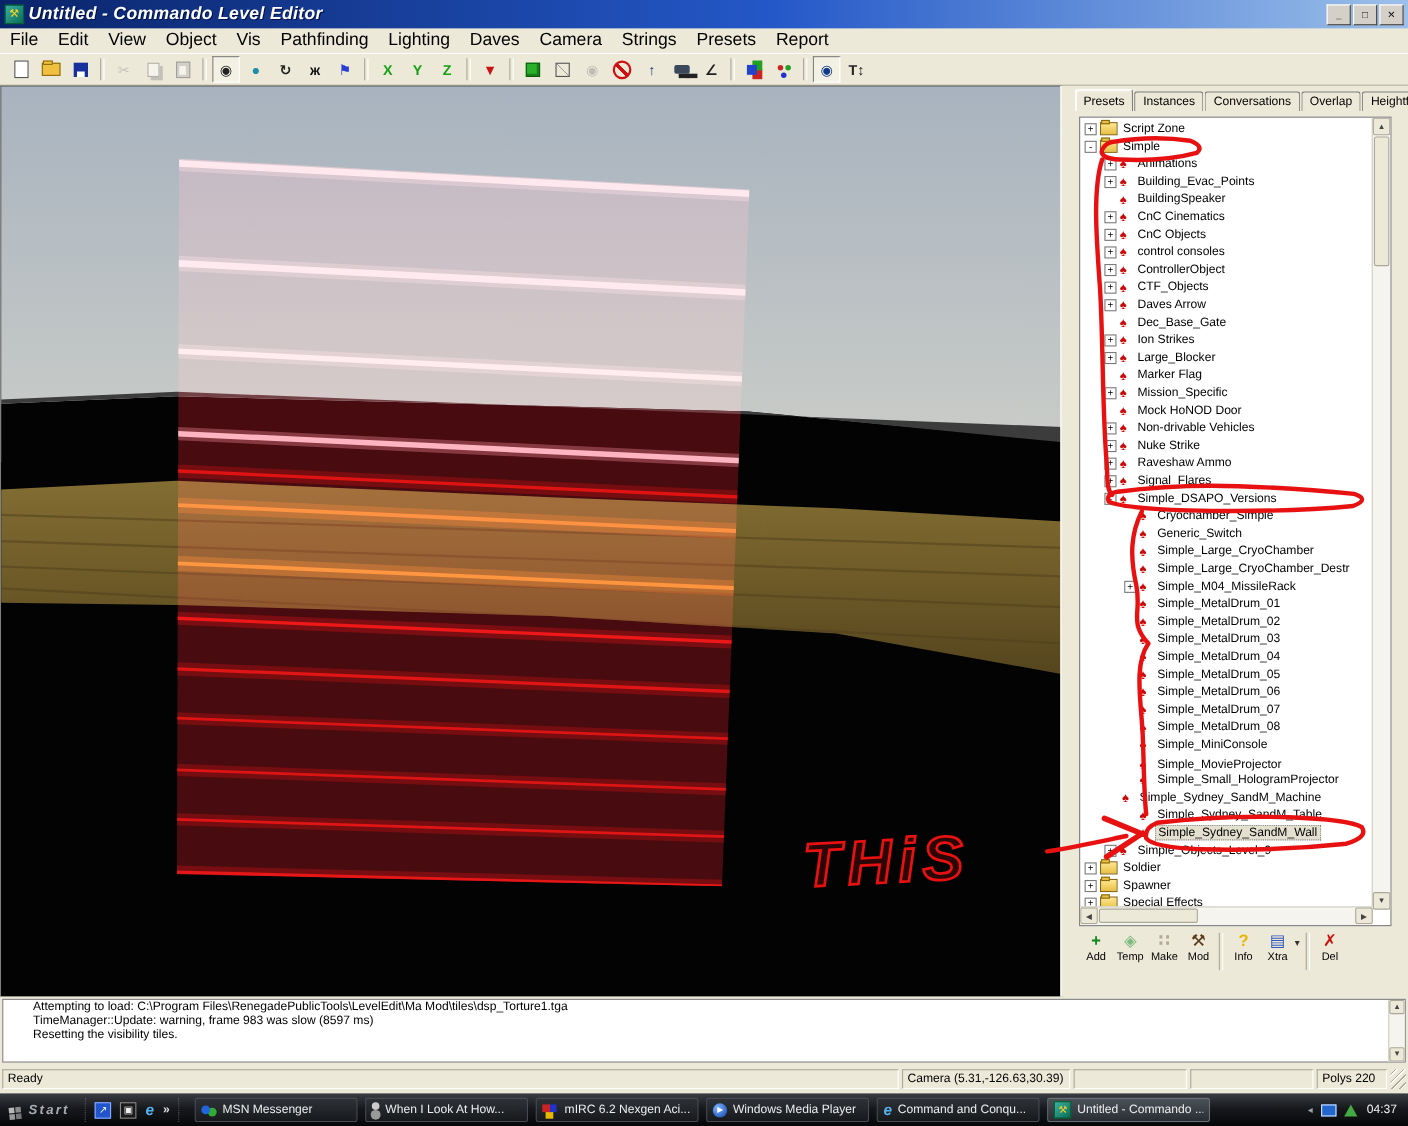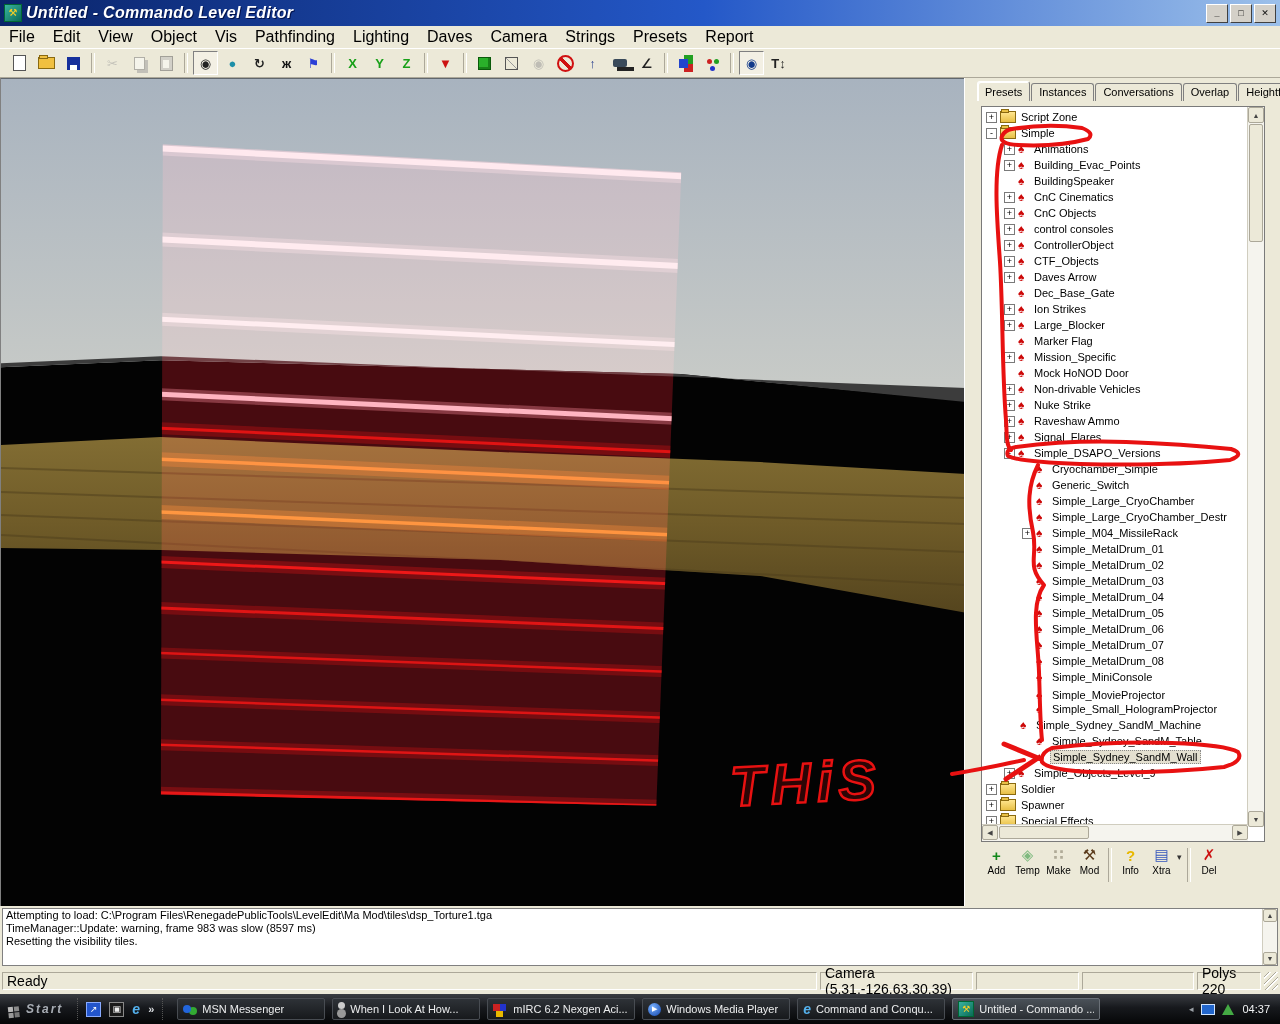--- a/index.html
+++ b/index.html
@@ -73,26 +73,26 @@
   #hthumb{position:absolute;left:17px;top:1px;width:90px;height:13px;background:#ece9d8;border:1px solid #aca899;border-radius:2px;box-sizing:border-box;}
   
   #presetbtns{position:absolute;left:16px;top:768px;width:292px;height:42px;display:flex;align-items:flex-start;}
   .pbtn{width:31px;height:40px;display:flex;flex-direction:column;align-items:center;justify-content:flex-start;gap:1px;}
   .pbtn .pic{height:18px;font-size:15px;font-weight:bold;display:flex;align-items:center;}
   .pbtn .plabel{font-size:10px;color:#000;}
   .psep{width:2px;height:34px;margin:2px 3px 0 3px;border-left:1px solid #aca899;border-right:1px solid #fff;}
   .dd{font-size:9px;color:#333;margin:6px 2px 0 0;}
   
   #logpanel{position:absolute;left:0;top:906px;width:1280px;height:62px;background:#ece9d8;padding:2px;box-sizing:border-box;}
-  #logbox{width:100%;height:100%;background:#fff;border:1px solid #808080;box-sizing:border-box;position:relative;overflow:hidden;}
+  #logbox{width:100%;height:100%;background:#fff;border:1px solid #808080;box-sizing:border-box;position:relative;overflow:hidden;padding-left:24px;}
   .logline{font-size:11px;color:#000;line-height:13px;padding-left:3px;white-space:nowrap;}
   #logscroll{position:absolute;right:0;top:0;width:14px;height:100%;background:#f5f4ee;border-left:1px solid #d0cdbf;}
   
   #statusbar{position:absolute;left:0;top:968px;width:1280px;height:26px;background:#ece9d8;display:flex;align-items:center;padding:2px;box-sizing:border-box;gap:3px;}
-  .spanel{height:18px;border:1px solid;border-color:#aca899 #fff #fff #aca899;font-size:14px;color:#000;
+  .spanel{height:18px;border:1px solid;border-color:#aca899 #fff #fff #aca899;font-size:11px;color:#000;
     display:flex;align-items:center;padding:0 4px;box-sizing:border-box;}
   #sp-ready{flex:1;}
   .sp0{width:153px;} .sp1{width:103px;} .sp2{width:112px;} .sp3{width:64px;}
   #grip{width:14px;height:18px;background:repeating-linear-gradient(135deg,transparent 0 3px,#aca899 3px 4px,#fff 4px 5px);}
   
   #taskbar{position:absolute;left:0;top:994px;width:1280px;height:30px;
     background:linear-gradient(#3a3d42,#17191d 45%,#050607);display:flex;align-items:center;}
   #startbtn{display:flex;align-items:center;gap:6px;padding:0 14px 0 8px;height:30px;}
   .start-flag{width:5px;height:5px;background:#b8b8b8;box-shadow:6px 0 0 #8a8a8a,0 6px 0 #9a9a9a,6px 6px 0 #787878;
     transform:rotate(-6deg);margin-right:7px;}

